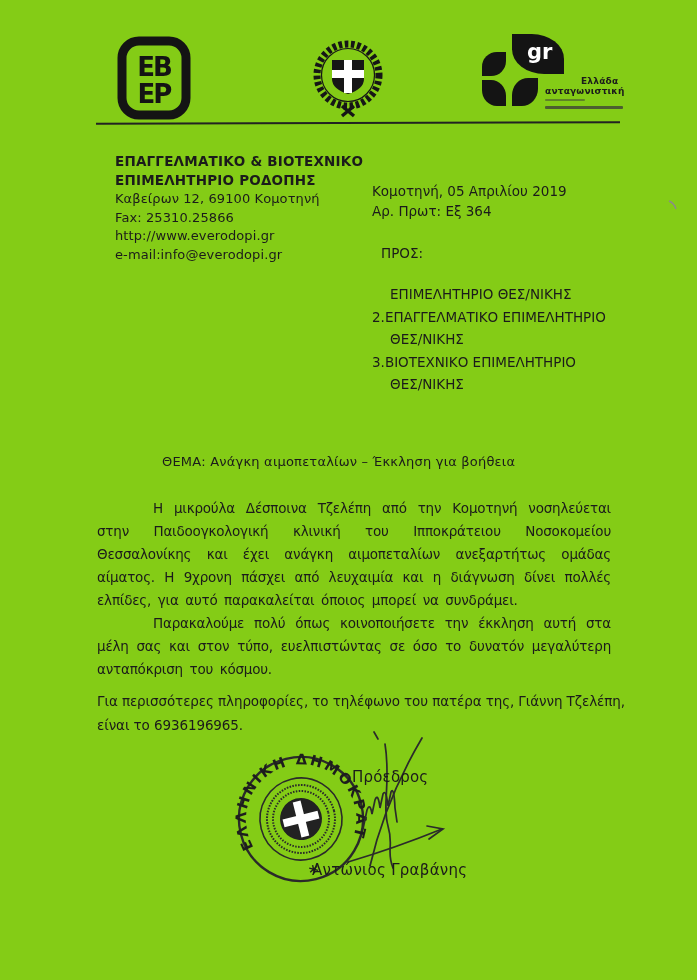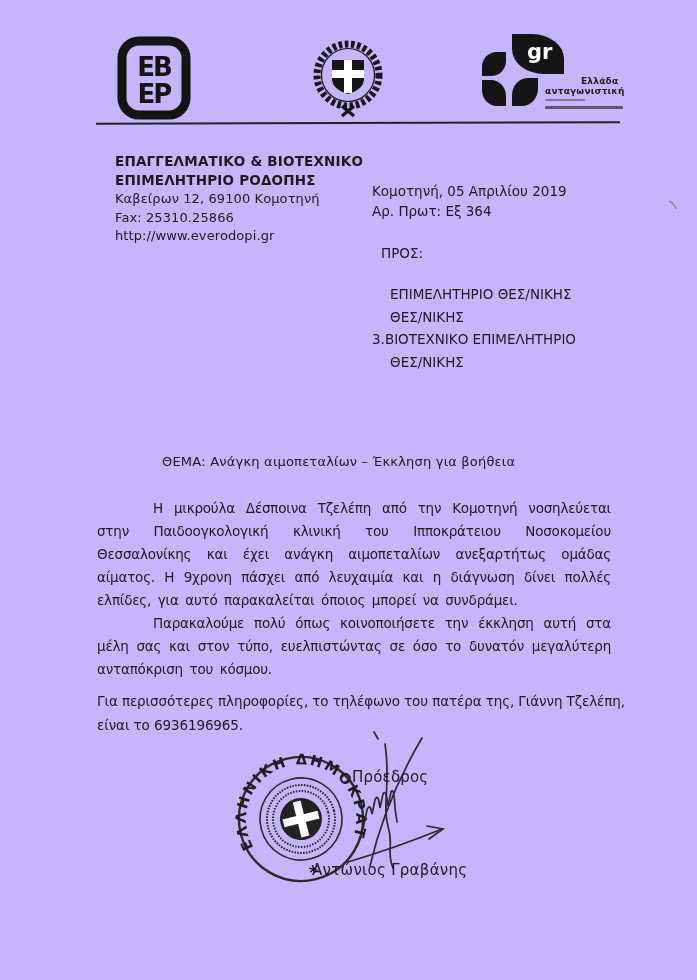--- a/index.html
+++ b/index.html
@@ -1,17 +1,17 @@
 <!DOCTYPE html>
 <html><head>
 <meta charset="utf-8">
 <style>
   html,body{margin:0;padding:0;background:#e8e8e8;}
   .page{
-    position:relative;width:697px;height:980px;background:#c4b5fd;
+    position:relative;width:697px;height:980px;background:#84cc16;
     margin:0 auto;overflow:hidden;
     font-family:"DejaVu Sans","Liberation Sans",sans-serif;
     color:#1b1b1b;
   }
   .abs{position:absolute;}
   .sender-name{font-size:13.5px;font-weight:bold;line-height:19px;letter-spacing:.2px;}
   .sender-line{font-size:13px;line-height:18.5px;letter-spacing:.1px;}
   .meta-line{font-size:13.5px;line-height:20px;}
   .to-label{font-size:13.5px;font-weight:500;}
   .rcpt{font-size:13.5px;line-height:22.5px;}
@@ -69,32 +69,34 @@
   </div>
 
   <div class="abs" style="left:96px;top:122px;width:524px;height:2px;background:#222;transform:rotate(-0.15deg);"></div>
 
   <div class="abs" style="left:115px;top:152px;">
     <div class="sender-name">ΕΠΑΓΓΕΛΜΑΤΙΚΟ &amp; ΒΙΟΤΕΧΝΙΚΟ</div>
     <div class="sender-name">ΕΠΙΜΕΛΗΤΗΡΙΟ ΡΟΔΟΠΗΣ</div>
     <div class="sender-line">Καβείρων 12, 69100 Κομοτηνή</div>
     <div class="sender-line">Fax: 25310.25866</div>
     <div class="sender-line">http://www.everodopi.gr</div>
+    <div class="sender-line">e-mail:info@everodopi.gr</div>
   </div>
 
   <div class="abs meta-line" style="left:372px;top:181px;">Κομοτηνή, 05 Απριλίου 2019</div>
   <div class="abs meta-line" style="left:372px;top:201px;">Αρ. Πρωτ: Εξ 364</div>
 
   <svg class="abs" style="left:666px;top:198px;" width="16" height="16" viewBox="0 0 16 16">
     <path d="M3 3 q5 2 7 8" stroke="#8a8a8a" stroke-width="1.4" fill="none"></path>
   </svg>
 
   <div class="abs to-label" style="left:381px;top:245px;">ΠΡΟΣ:</div>
   <div class="abs" style="left:372px;top:283px;">
     <div class="rcpt rcpt-cont">ΕΠΙΜΕΛΗΤΗΡΙΟ ΘΕΣ/ΝΙΚΗΣ</div>
+    <div class="rcpt">2.ΕΠΑΓΓΕΛΜΑΤΙΚΟ ΕΠΙΜΕΛΗΤΗΡΙΟ</div>
     <div class="rcpt rcpt-cont">ΘΕΣ/ΝΙΚΗΣ</div>
     <div class="rcpt">3.ΒΙΟΤΕΧΝΙΚΟ ΕΠΙΜΕΛΗΤΗΡΙΟ</div>
     <div class="rcpt rcpt-cont">ΘΕΣ/ΝΙΚΗΣ</div>
   </div>
 
   <div class="abs subject" style="left:162px;top:454px;">ΘΕΜΑ: Ανάγκη αιμοπεταλίων – Έκκληση για βοήθεια</div>
 
   <div class="abs body-col" style="left:97px;top:497px;">
     <p>Η μικρούλα Δέσποινα Τζελέπη από την Κομοτηνή νοσηλεύεται στην Παιδοογκολογική κλινική του Ιπποκράτειου Νοσοκομείου Θεσσαλονίκης και έχει ανάγκη αιμοπεταλίων ανεξαρτήτως ομάδας αίματος. Η 9χρονη πάσχει από λευχαιμία και η διάγνωση δίνει πολλές ελπίδες, για αυτό παρακαλείται όποιος μπορεί να συνδράμει.</p>
     <p>Παρακαλούμε πολύ όπως κοινοποιήσετε την έκκληση αυτή στα μέλη σας και στον τύπο, ευελπιστώντας σε όσο το δυνατόν μεγαλύτερη ανταπόκριση του κόσμου.</p>

